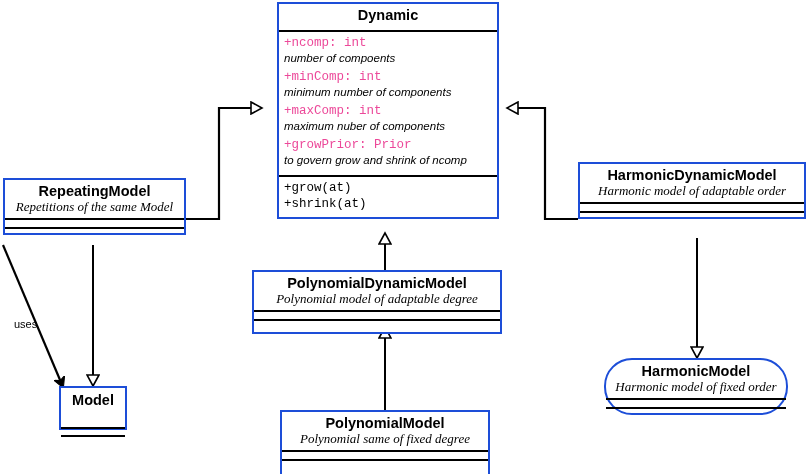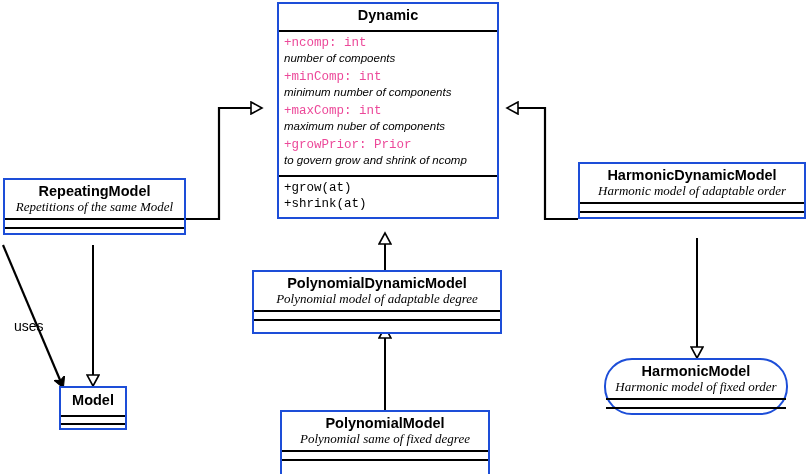--- a/index.html
+++ b/index.html
@@ -88,21 +88,21 @@
     position: absolute;
     left: 0;
     top: 0;
     width: 812px;
     height: 474px;
     z-index: 1;
   }
   .edge-label {
     position: absolute;
     font-family: "Liberation Sans", sans-serif;
-    font-size: 14px;
+    font-size: 11px;
     color: #000000;
     z-index: 6;
     background: transparent;
   }
 </style>
 </head>
 <body>
 
 <div id="canvas">
 
@@ -178,21 +178,21 @@
       <div class="uml-title">RepeatingModel</div>
       <div class="uml-subtitle">Repetitions of the same Model</div>
     </div>
     <div class="uml-sep"></div>
     <div class="uml-compartment-empty"></div>
     <div class="uml-sep"></div>
     <div class="uml-compartment-empty"></div>
   </div>
 
   <div class="uml-box" style="left:59px; top:386px; width:68px; height:44px;">
-    <div class="uml-header" style="padding-top:4px; padding-bottom:6px;">
+    <div class="uml-header" style="padding-top:4px; padding-bottom:18px;">
       <div class="uml-title">Model</div>
     </div>
     <div class="uml-sep"></div>
     <div class="uml-compartment-empty" style="height:6px;"></div>
     <div class="uml-sep"></div>
     <div class="uml-compartment-empty" style="height:6px;"></div>
   </div>
 
   <div class="uml-box" style="left:252px; top:270px; width:250px; height:64px;">
     <div class="uml-header">

